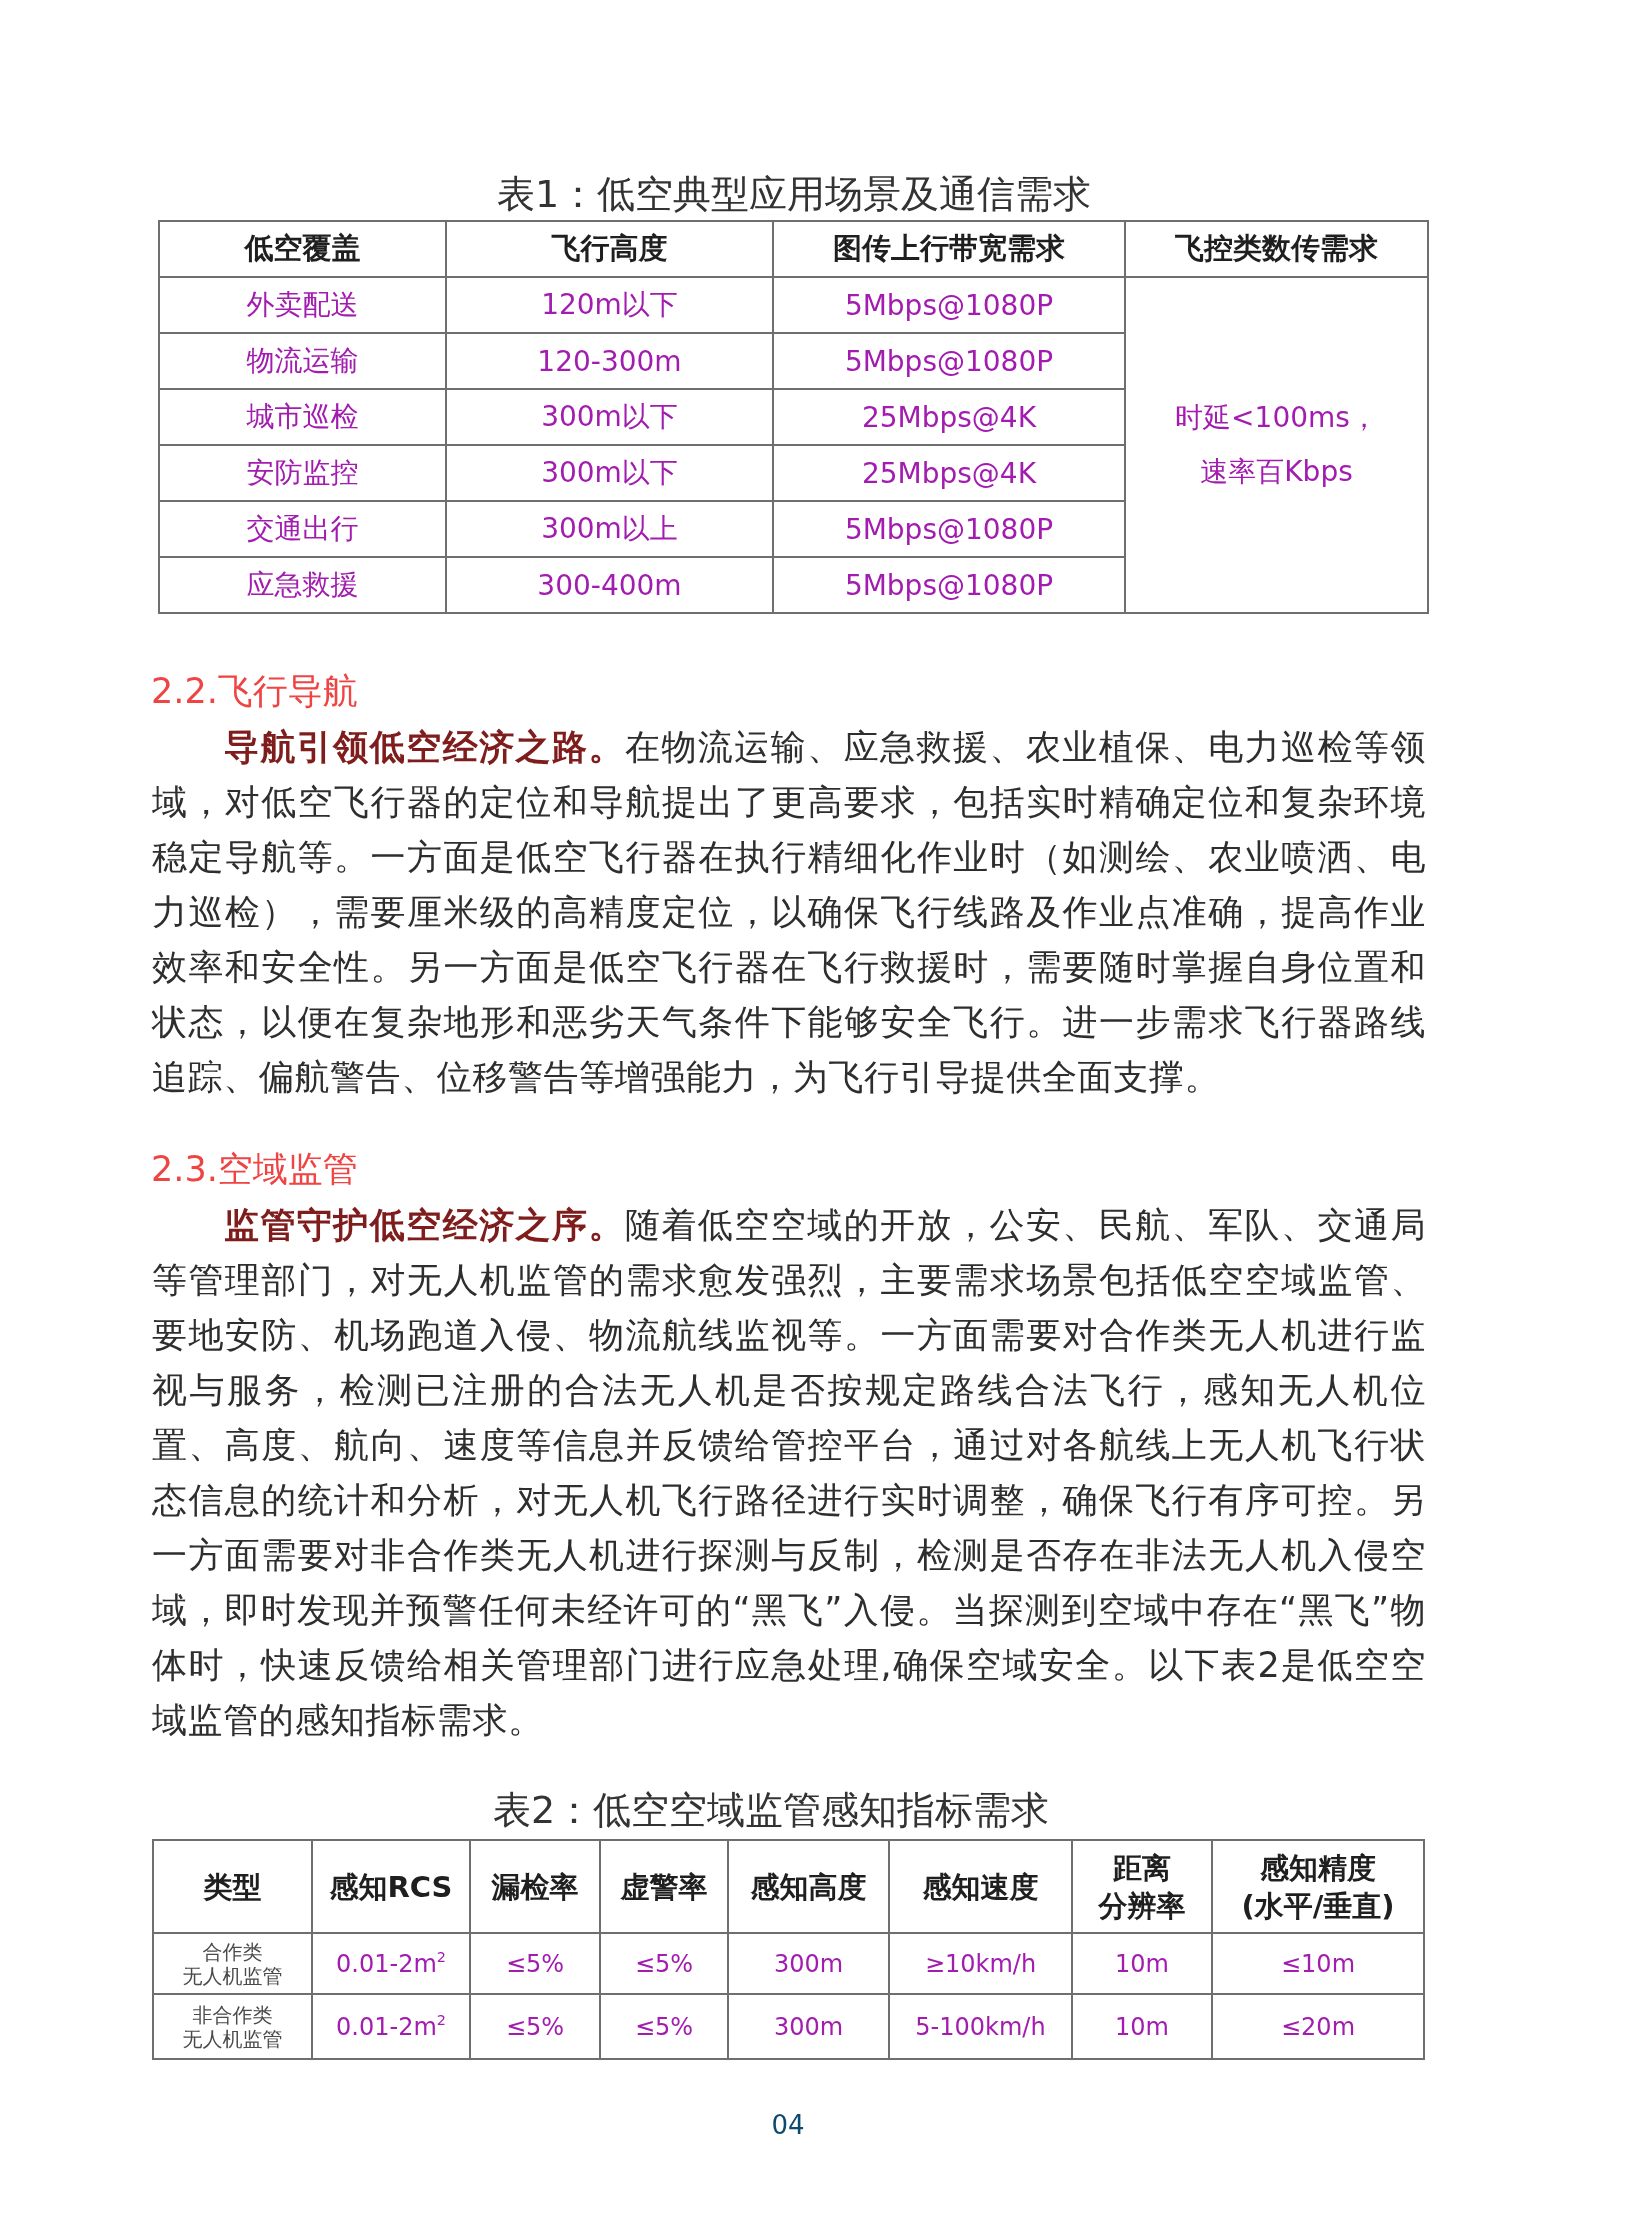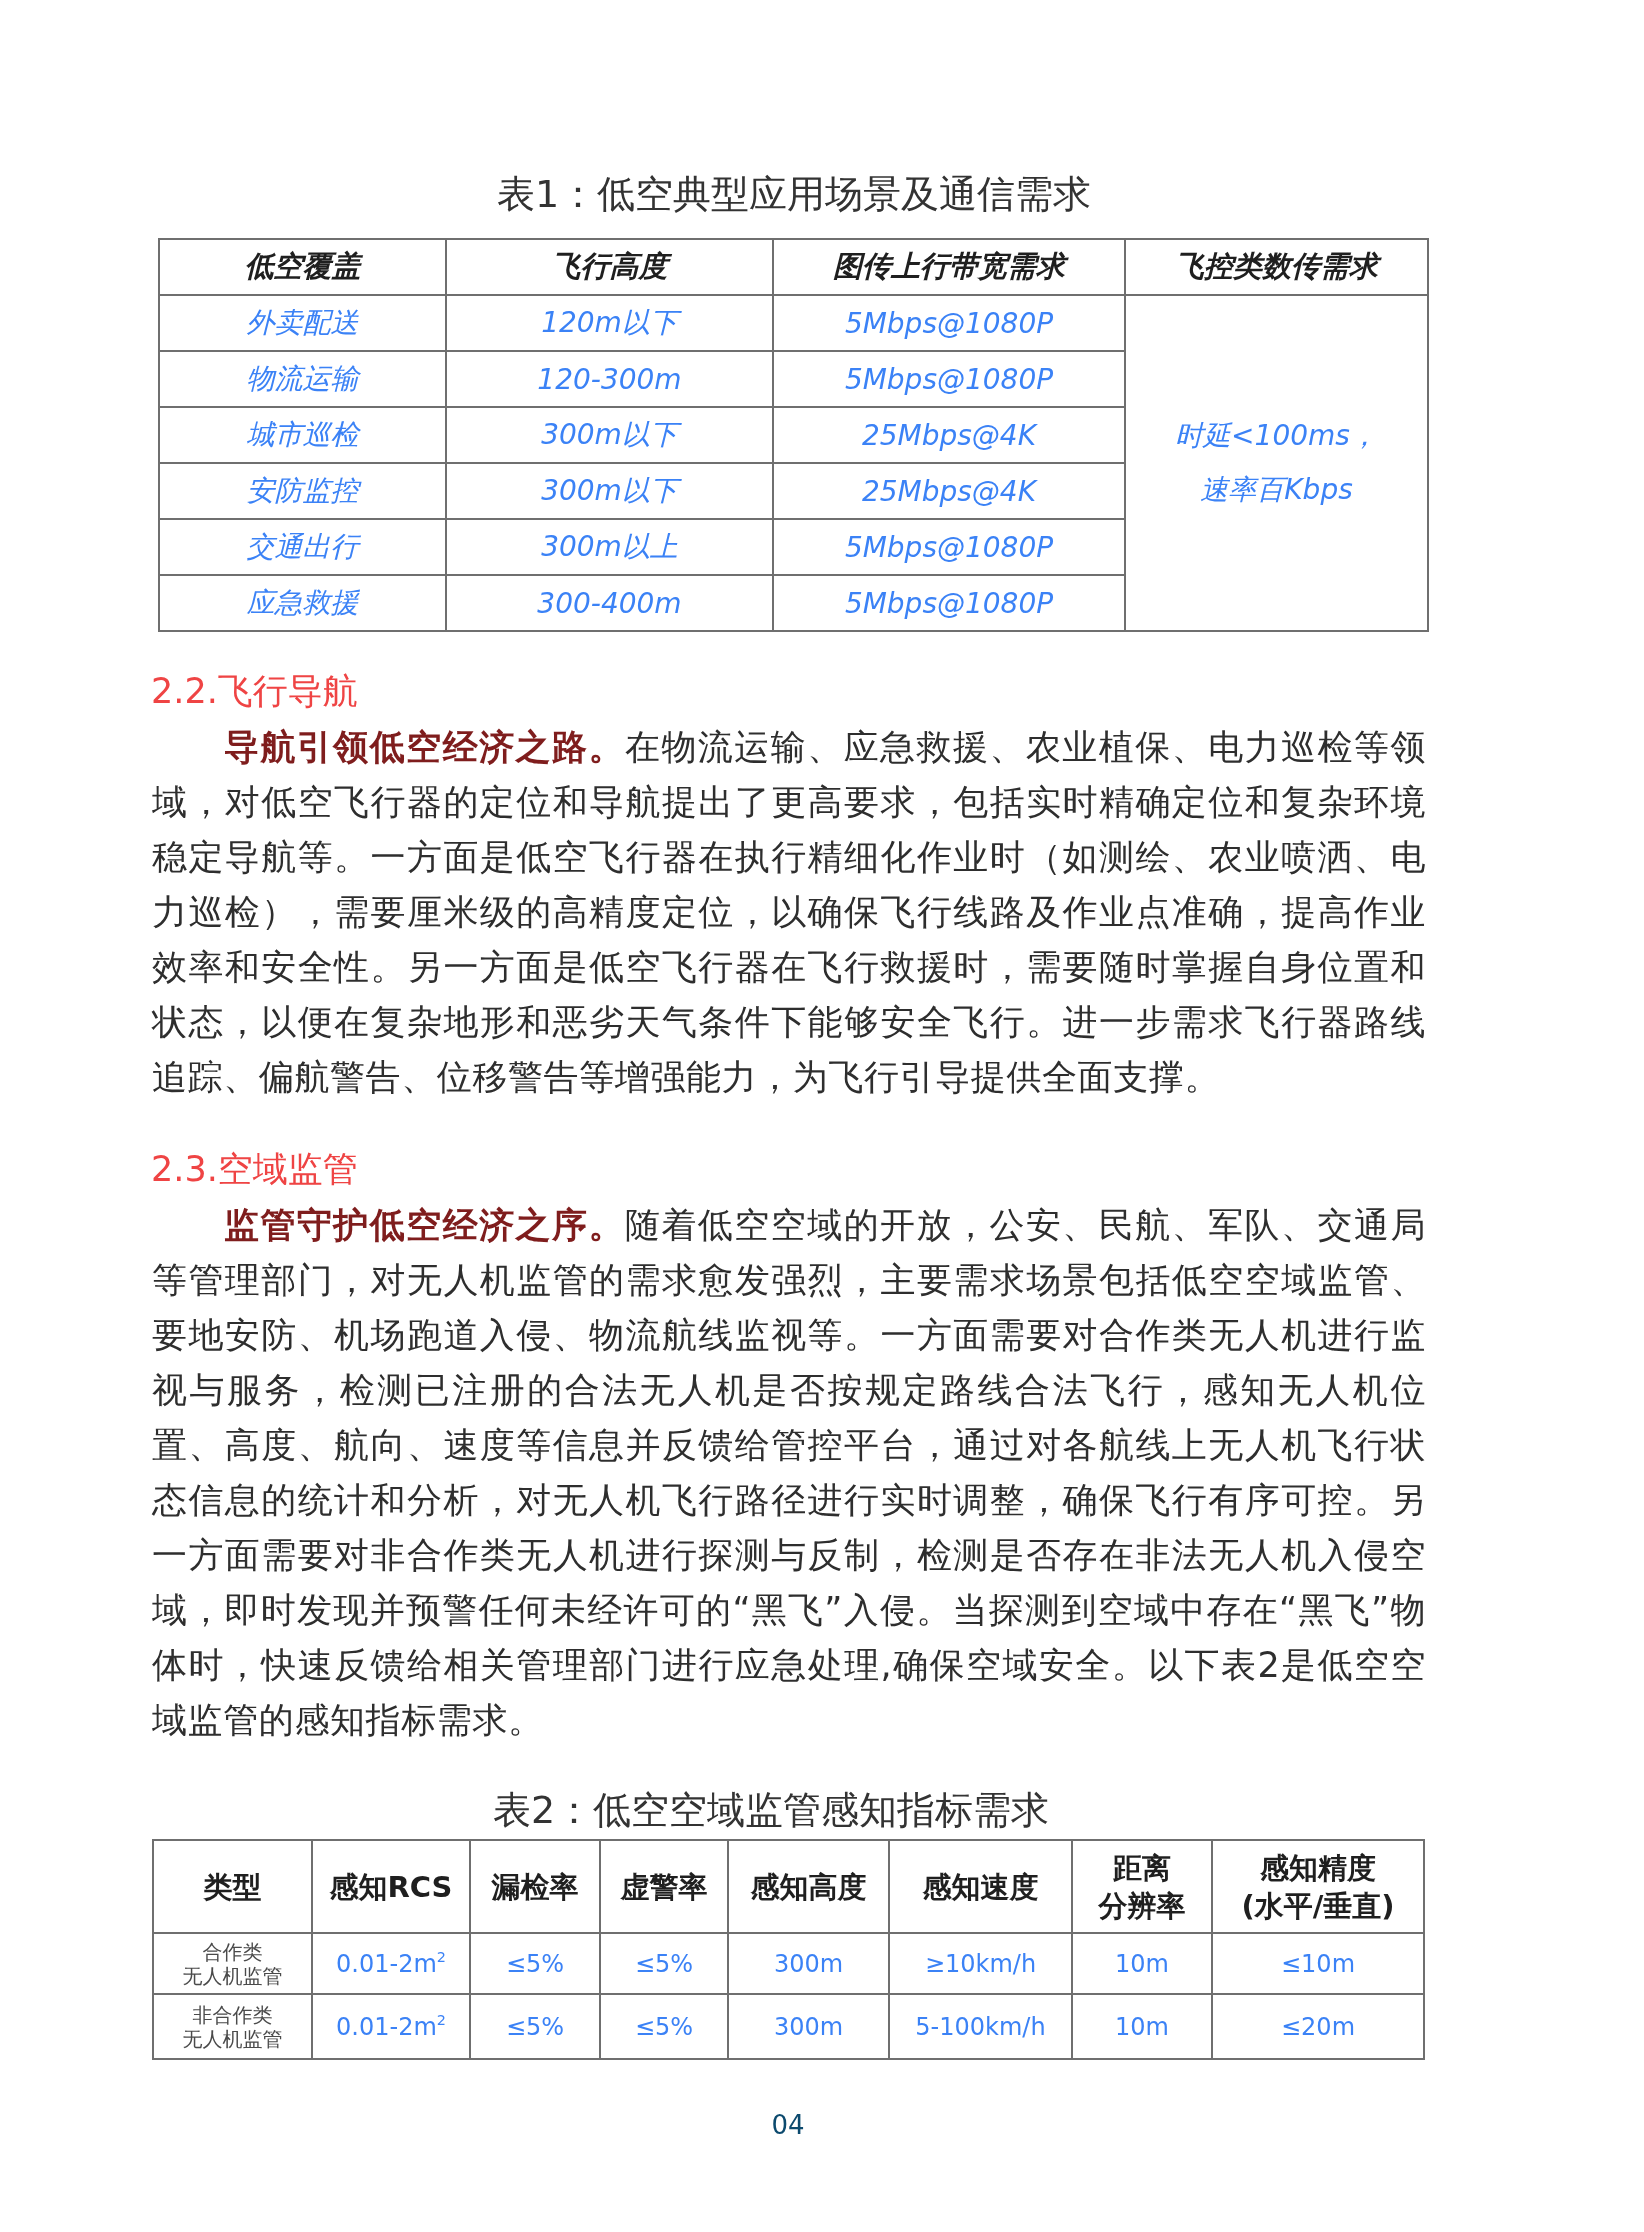--- a/index.html
+++ b/index.html
@@ -64,25 +64,25 @@
     padding: 0;
     overflow: hidden;
     white-space: nowrap;
   }
   table.t th {
     font-weight: bold;
     color: #1f1f1f;
   }
   table.t td {
     font-weight: normal;
-    color: #3b82f6;
+    color: #a21caf;
   }
 
   
-  #table1 { left: 158px; top: 238px; width: 1270px; font-style: italic; }
+  #table1 { left: 158px; top: 220px; width: 1270px; }
   #table1 th { height: 54px; font-size: 29px; }
   #table1 td { height: 54px; font-size: 28px; }
   #table1 td.merged { line-height: 54px; font-size: 28px; }
   #table1 td .l { display: block; }
 
   
   #table2 { left: 152px; top: 1839px; width: 1273px; }
   #table2 th { height: 91px; font-size: 29px; line-height: 38px; }
   #table2 tr.r1 td { height: 59px; }
   #table2 tr.r2 td { height: 63px; }

